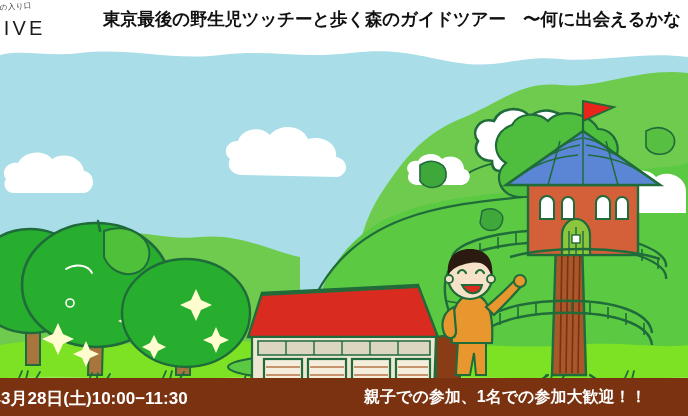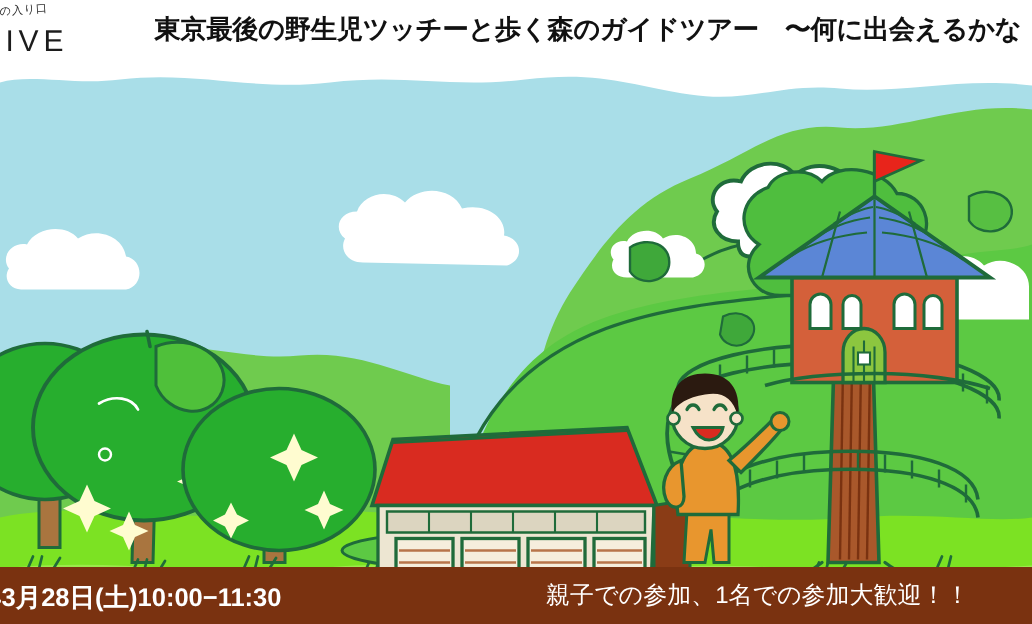--- a/index.html
+++ b/index.html
@@ -21,21 +21,21 @@
            color:#111111; white-space:nowrap; letter-spacing:-0.2px; }
 
   
   #art { position:absolute; left:0; top:45px; width:688px; height:371px; overflow:hidden; background:#A9DEE8; }
   #art svg { display:block; width:688px; height:371px; }
 
   
   #bottombar { position:absolute; left:0; bottom:0; width:688px; height:38px; background:#7A3210; z-index:45; }
   #bar-date { position:absolute; left:-16px; top:9px; font-size:17px; font-weight:bold; color:#ffffff;
               white-space:nowrap; letter-spacing:0px; }
-  #bar-note { position:absolute; left:364px; top:9px; font-size:16px; font-weight:normal; color:#ffffff;
+  #bar-note { position:absolute; left:364px; top:9px; font-size:16px; font-weight:bold; color:#ffffff;
               white-space:nowrap; letter-spacing:0px; }
 </style>
 </head>
 <body>
 
 <div id="page">
 
   <div id="header">
 
     <div id="logo">

